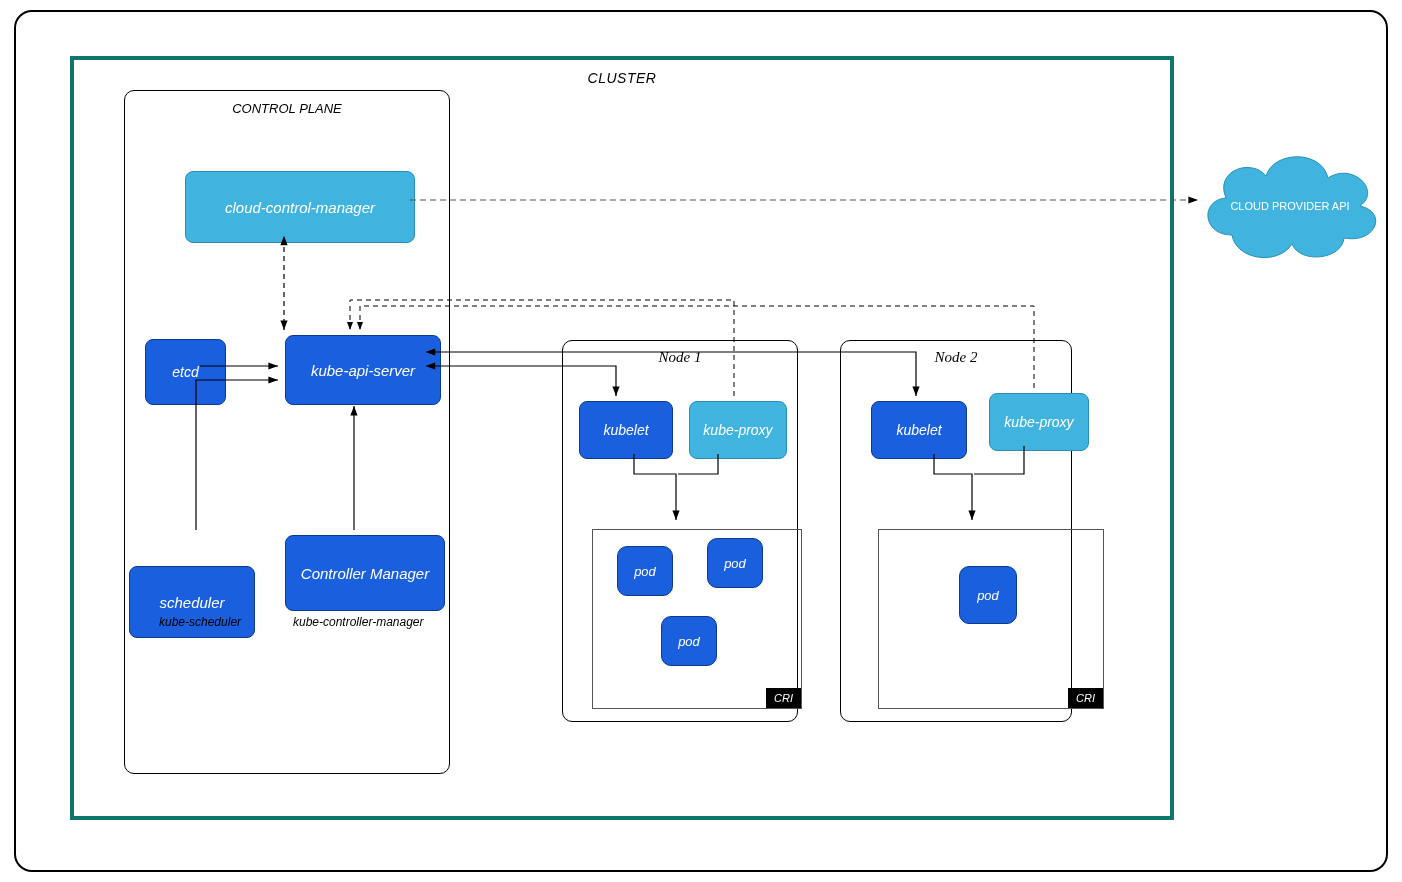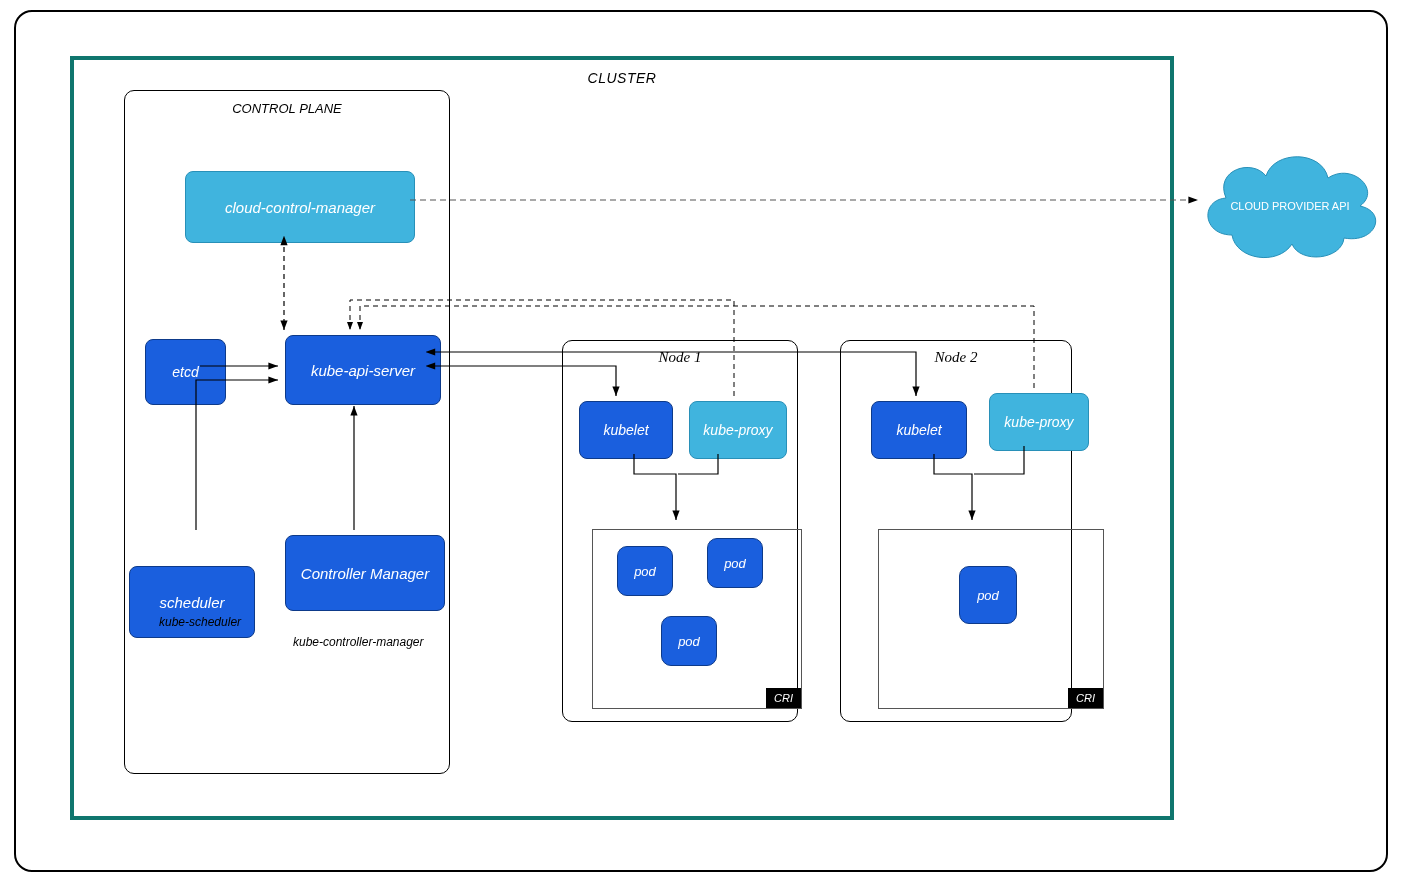--- a/index.html
+++ b/index.html
@@ -119,21 +119,21 @@
     </div>
 
     <div class="box dark-blue" style="left:4px; top:444px; width:126px; height:72px;margin-top:31px;">
       <span>scheduler</span>
     </div>
     <div class="sublabel" style="left:34px; top:524px;">kube-scheduler</div>
 
     <div class="box dark-blue" style="left:160px; top:444px; width:160px; height:76px;">
       <span>Controller Manager</span>
     </div>
-    <div class="sublabel" style="left:168px; top:544px;">kube-controller-manager</div>
+    <div class="sublabel" style="left:168px; top:524px;">kube-controller-manager</div>
   </div>
 
   <div class="node-box" style="left:488px; top:280px; width:236px; height:382px;">
     <div class="node-label">Node 1</div>
 
     <div class="box dark-blue" style="left:16px; top:60px; width:94px; height:58px; font-size:14px;">
       <span>kubelet</span>
     </div>
     <div class="box light-blue" style="left:126px; top:60px; width:98px; height:58px; font-size:14px;">
       <span>kube-proxy</span>

